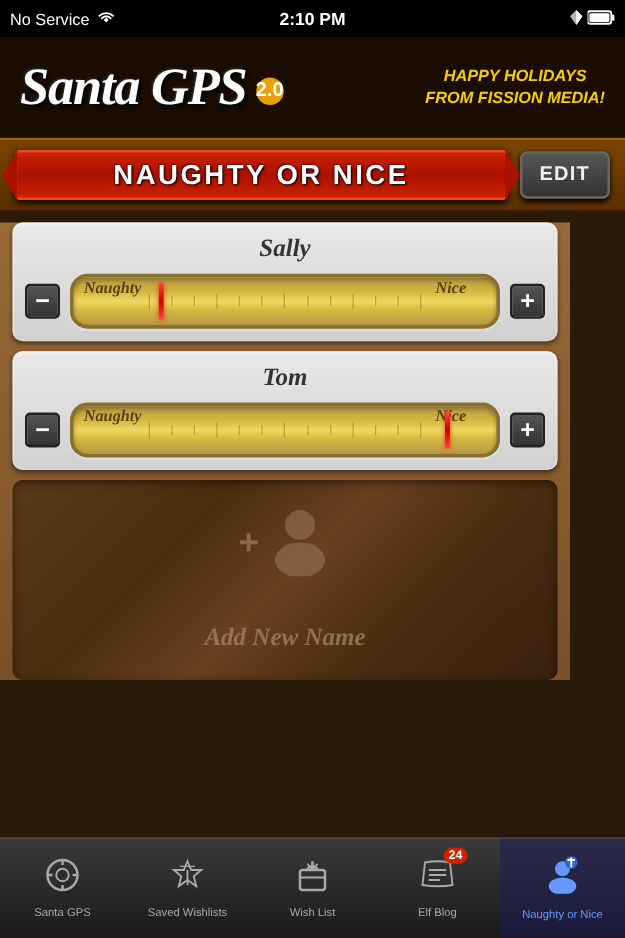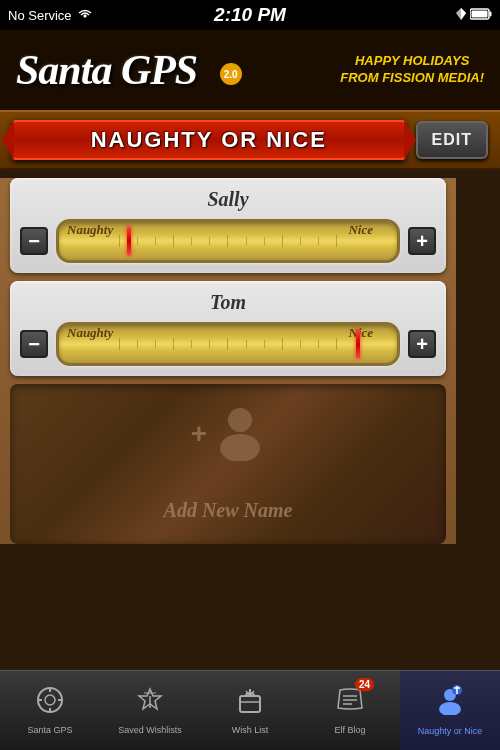--- a/index.html
+++ b/index.html
@@ -29,23 +29,22 @@
     }
     .status-left {
       display: flex;
       align-items: center;
       gap: 5px;
     }
     .status-center {
       position: absolute;
       left: 50%;
       transform: translateX(-50%);
-      font-size: 19px;
+      font-size: 14px;
       font-weight: 600;
-      font-style: italic;
     }
     .status-right {
       display: flex;
       align-items: center;
       gap: 4px;
     }
 
     
     #header {
       width: 500px;
@@ -66,24 +65,24 @@
       letter-spacing: -1px;
     }
     .version-badge {
       background: #e8a000;
       border-radius: 50%;
       width: 22px;
       height: 22px;
       display: inline-flex;
       align-items: center;
       justify-content: center;
-      font-size: 10px;
+      font-size: 16px;
       color: #fff;
       font-weight: bold;
-      margin-left: 18px;
+      margin-left: 3px;
       vertical-align: super;
       font-style: normal;
     }
     .holiday-text {
       margin-left: auto;
       text-align: center;
       color: #f5d000;
       font-size: 13px;
       font-weight: bold;
       font-style: italic;

